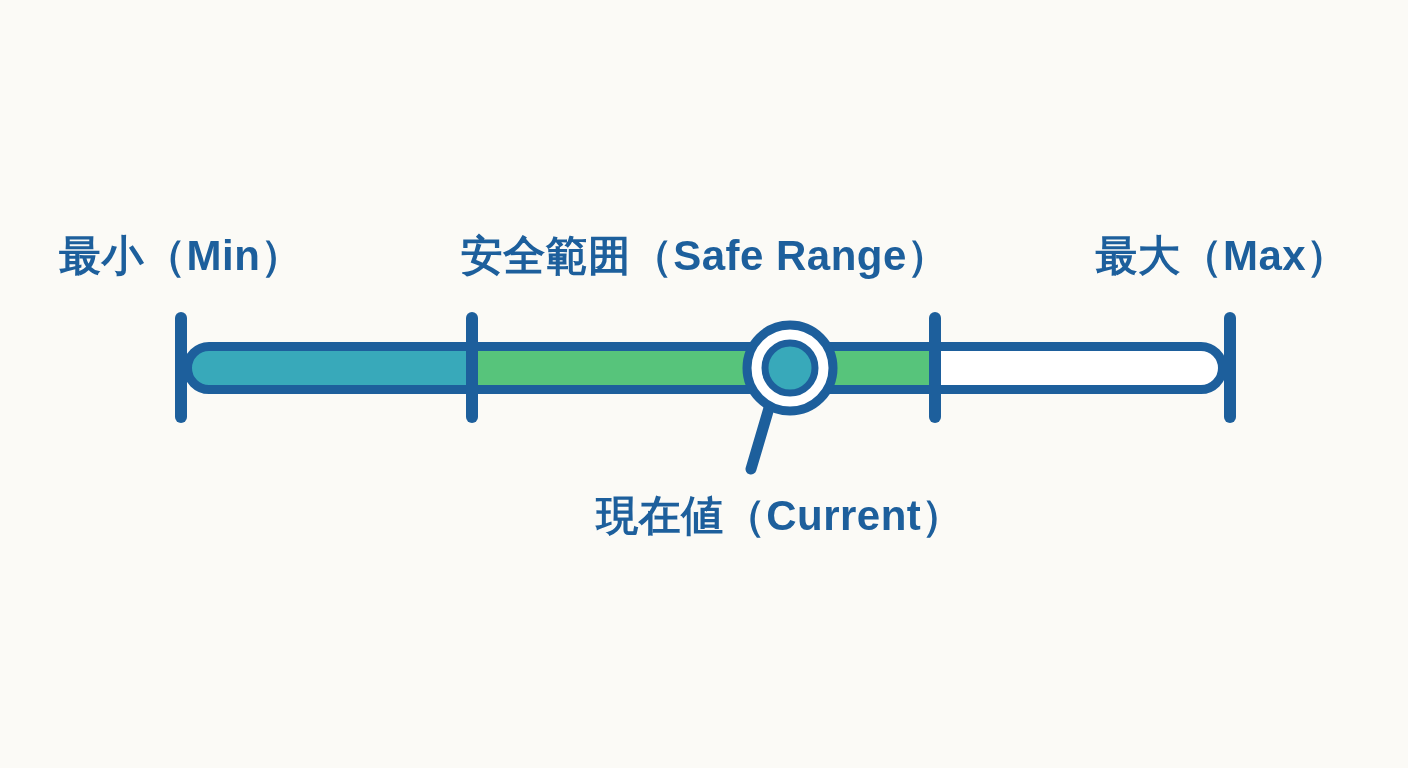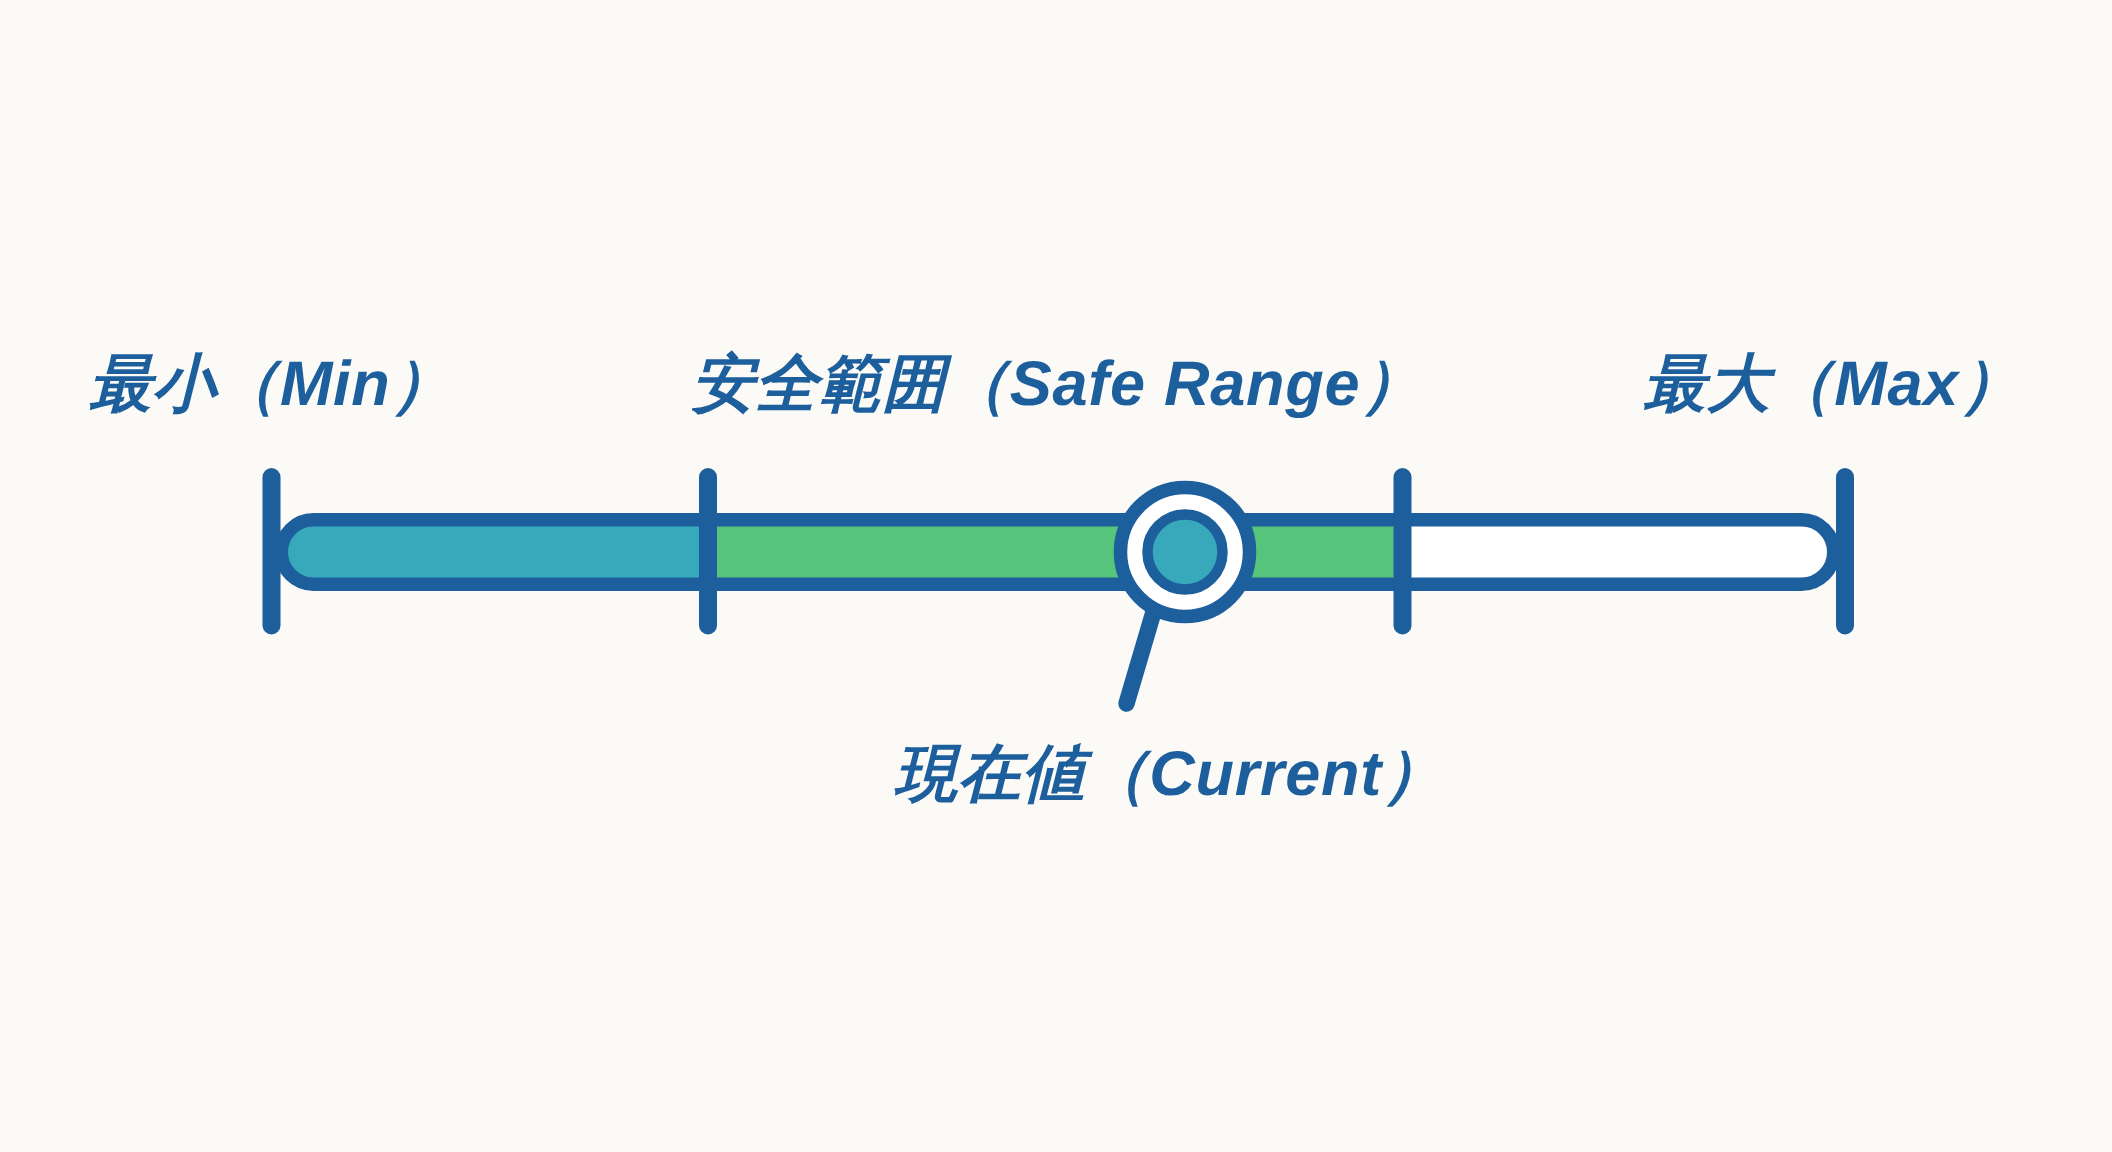--- a/index.html
+++ b/index.html
@@ -6,21 +6,20 @@
     margin: 0;
     padding: 0;
     font-family: "Liberation Sans", "DejaVu Sans", sans-serif;
   }
   .stage {
     position: relative;
     width: 1408px;
     height: 768px;
     overflow: hidden;
     background: #3b82f6;
-    font-style: italic;
   }
   .stage svg {
     display: block;
     width: 1408px;
     height: 768px;
   }
   .diagram-label {
     font-family: "Liberation Sans", "DejaVu Sans", sans-serif;
     font-weight: bold;
     font-size: 42px;

